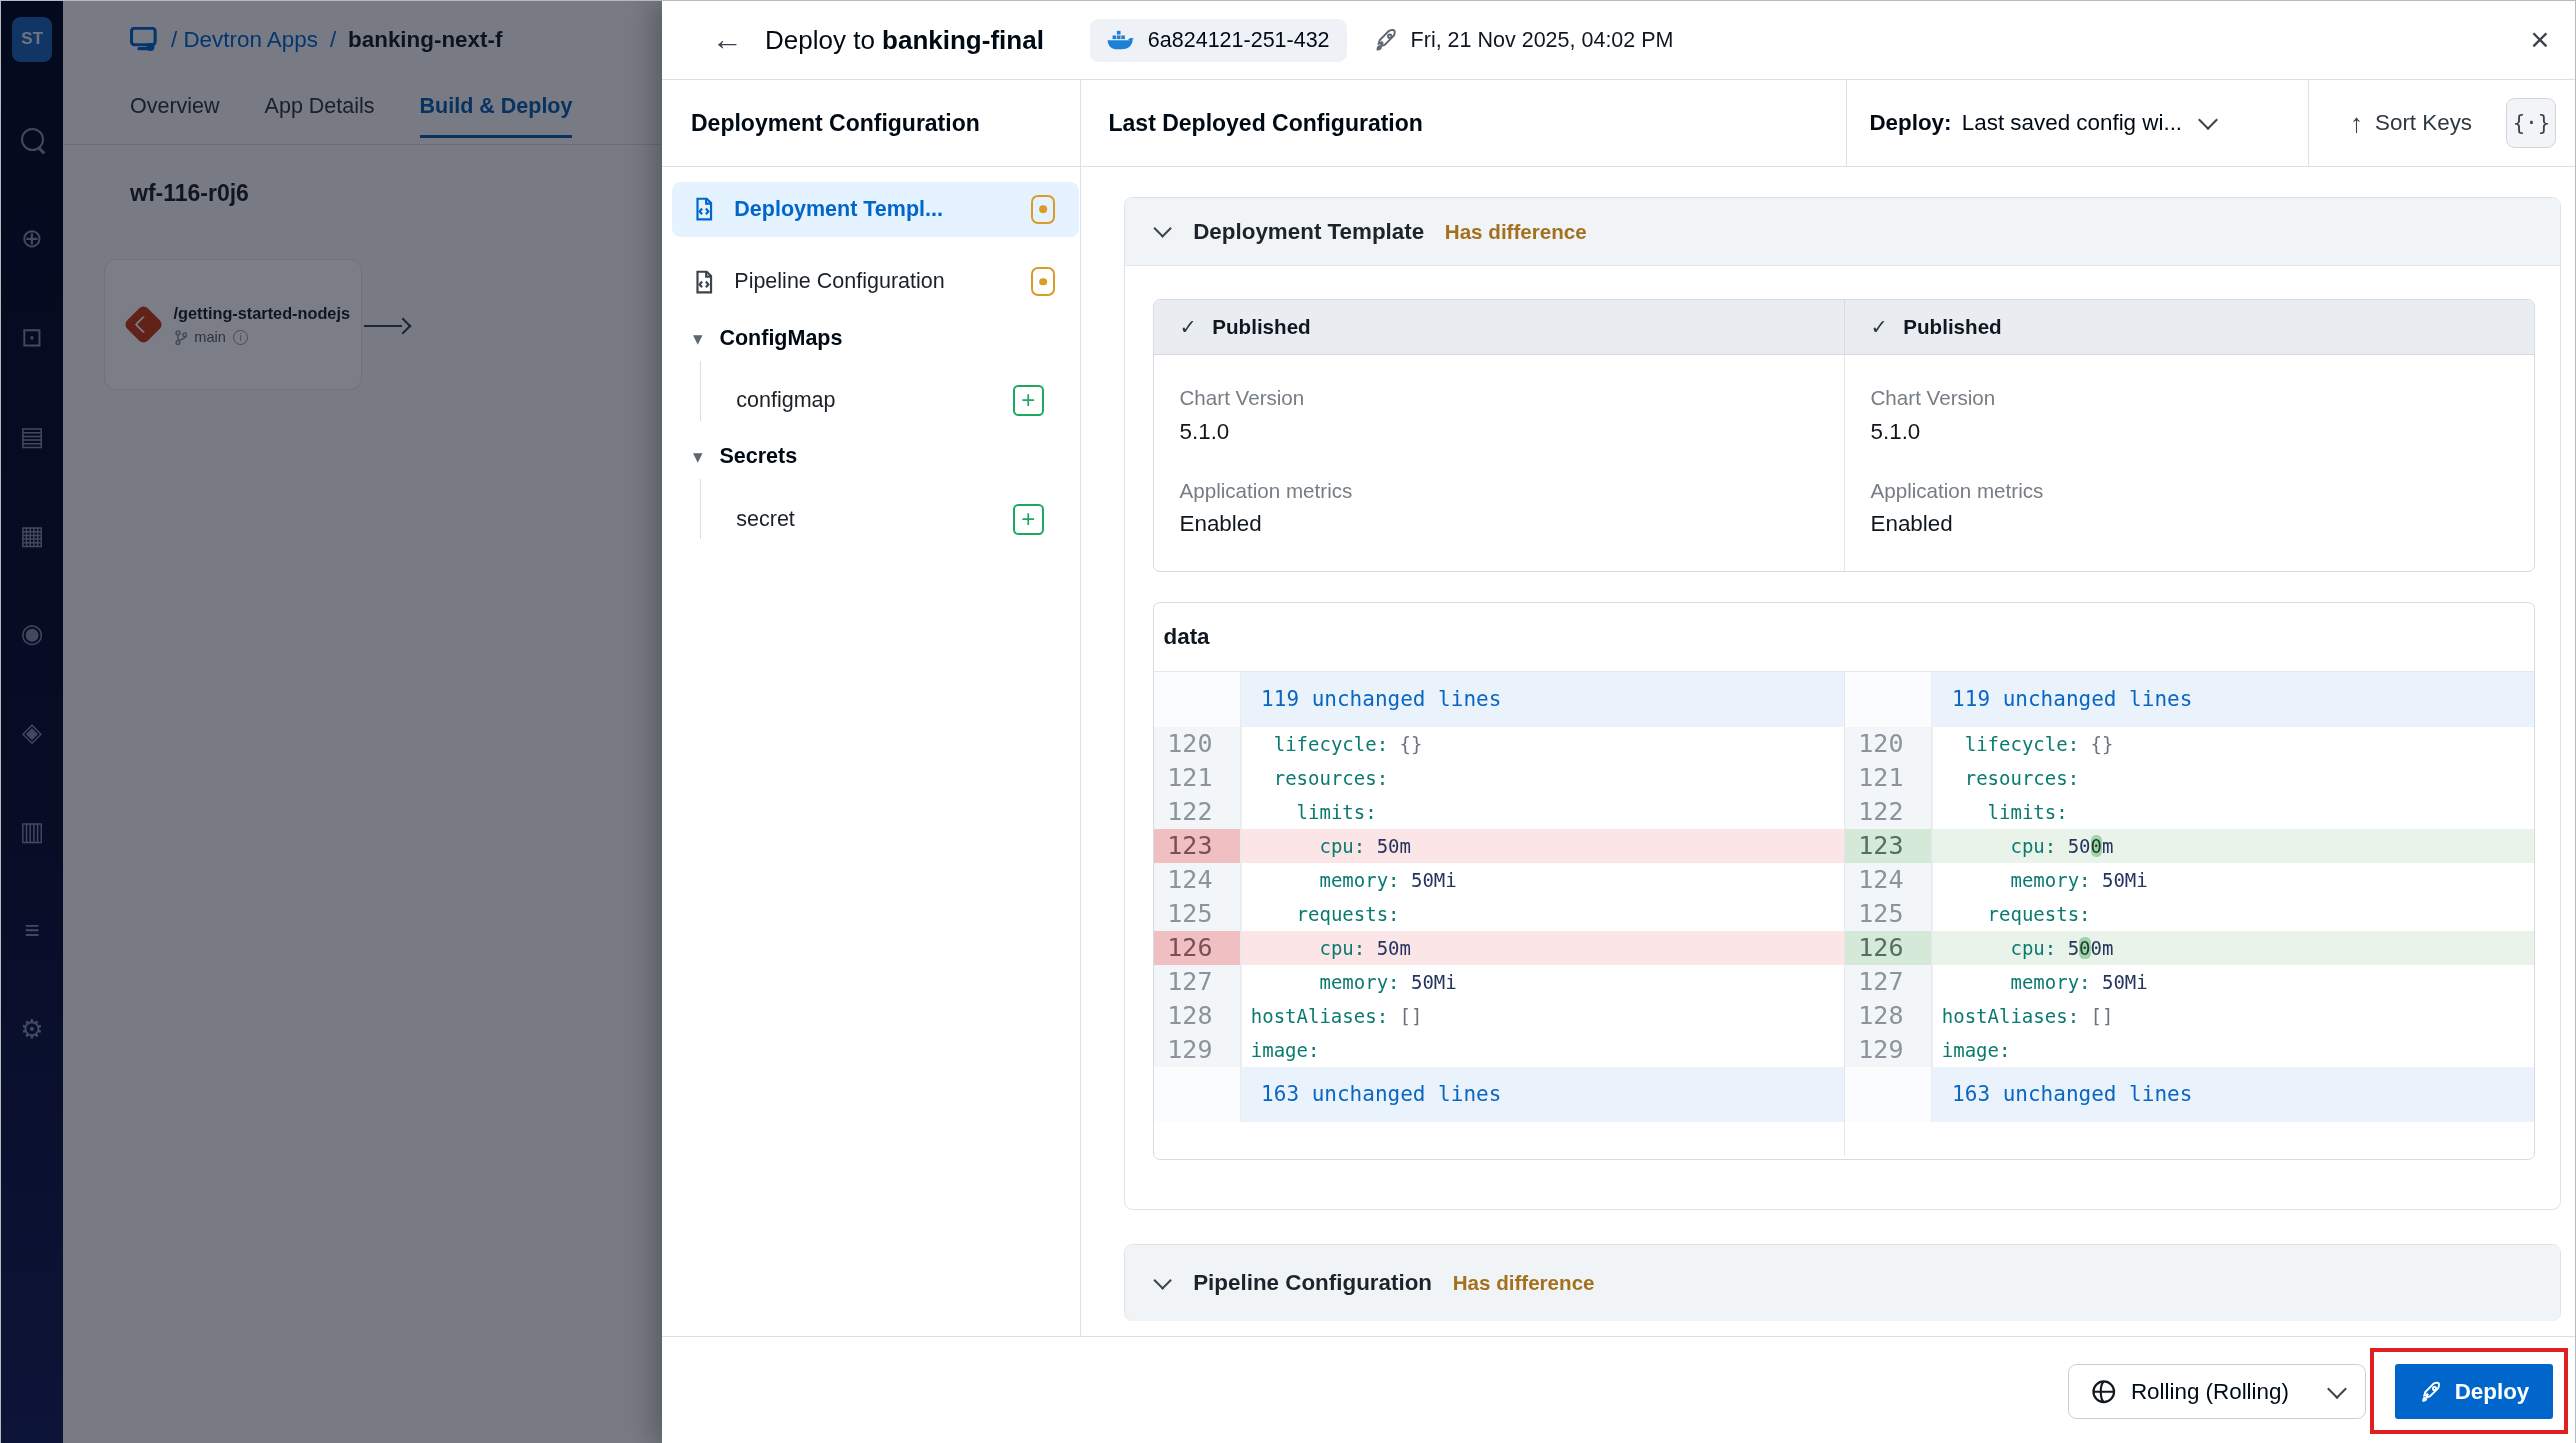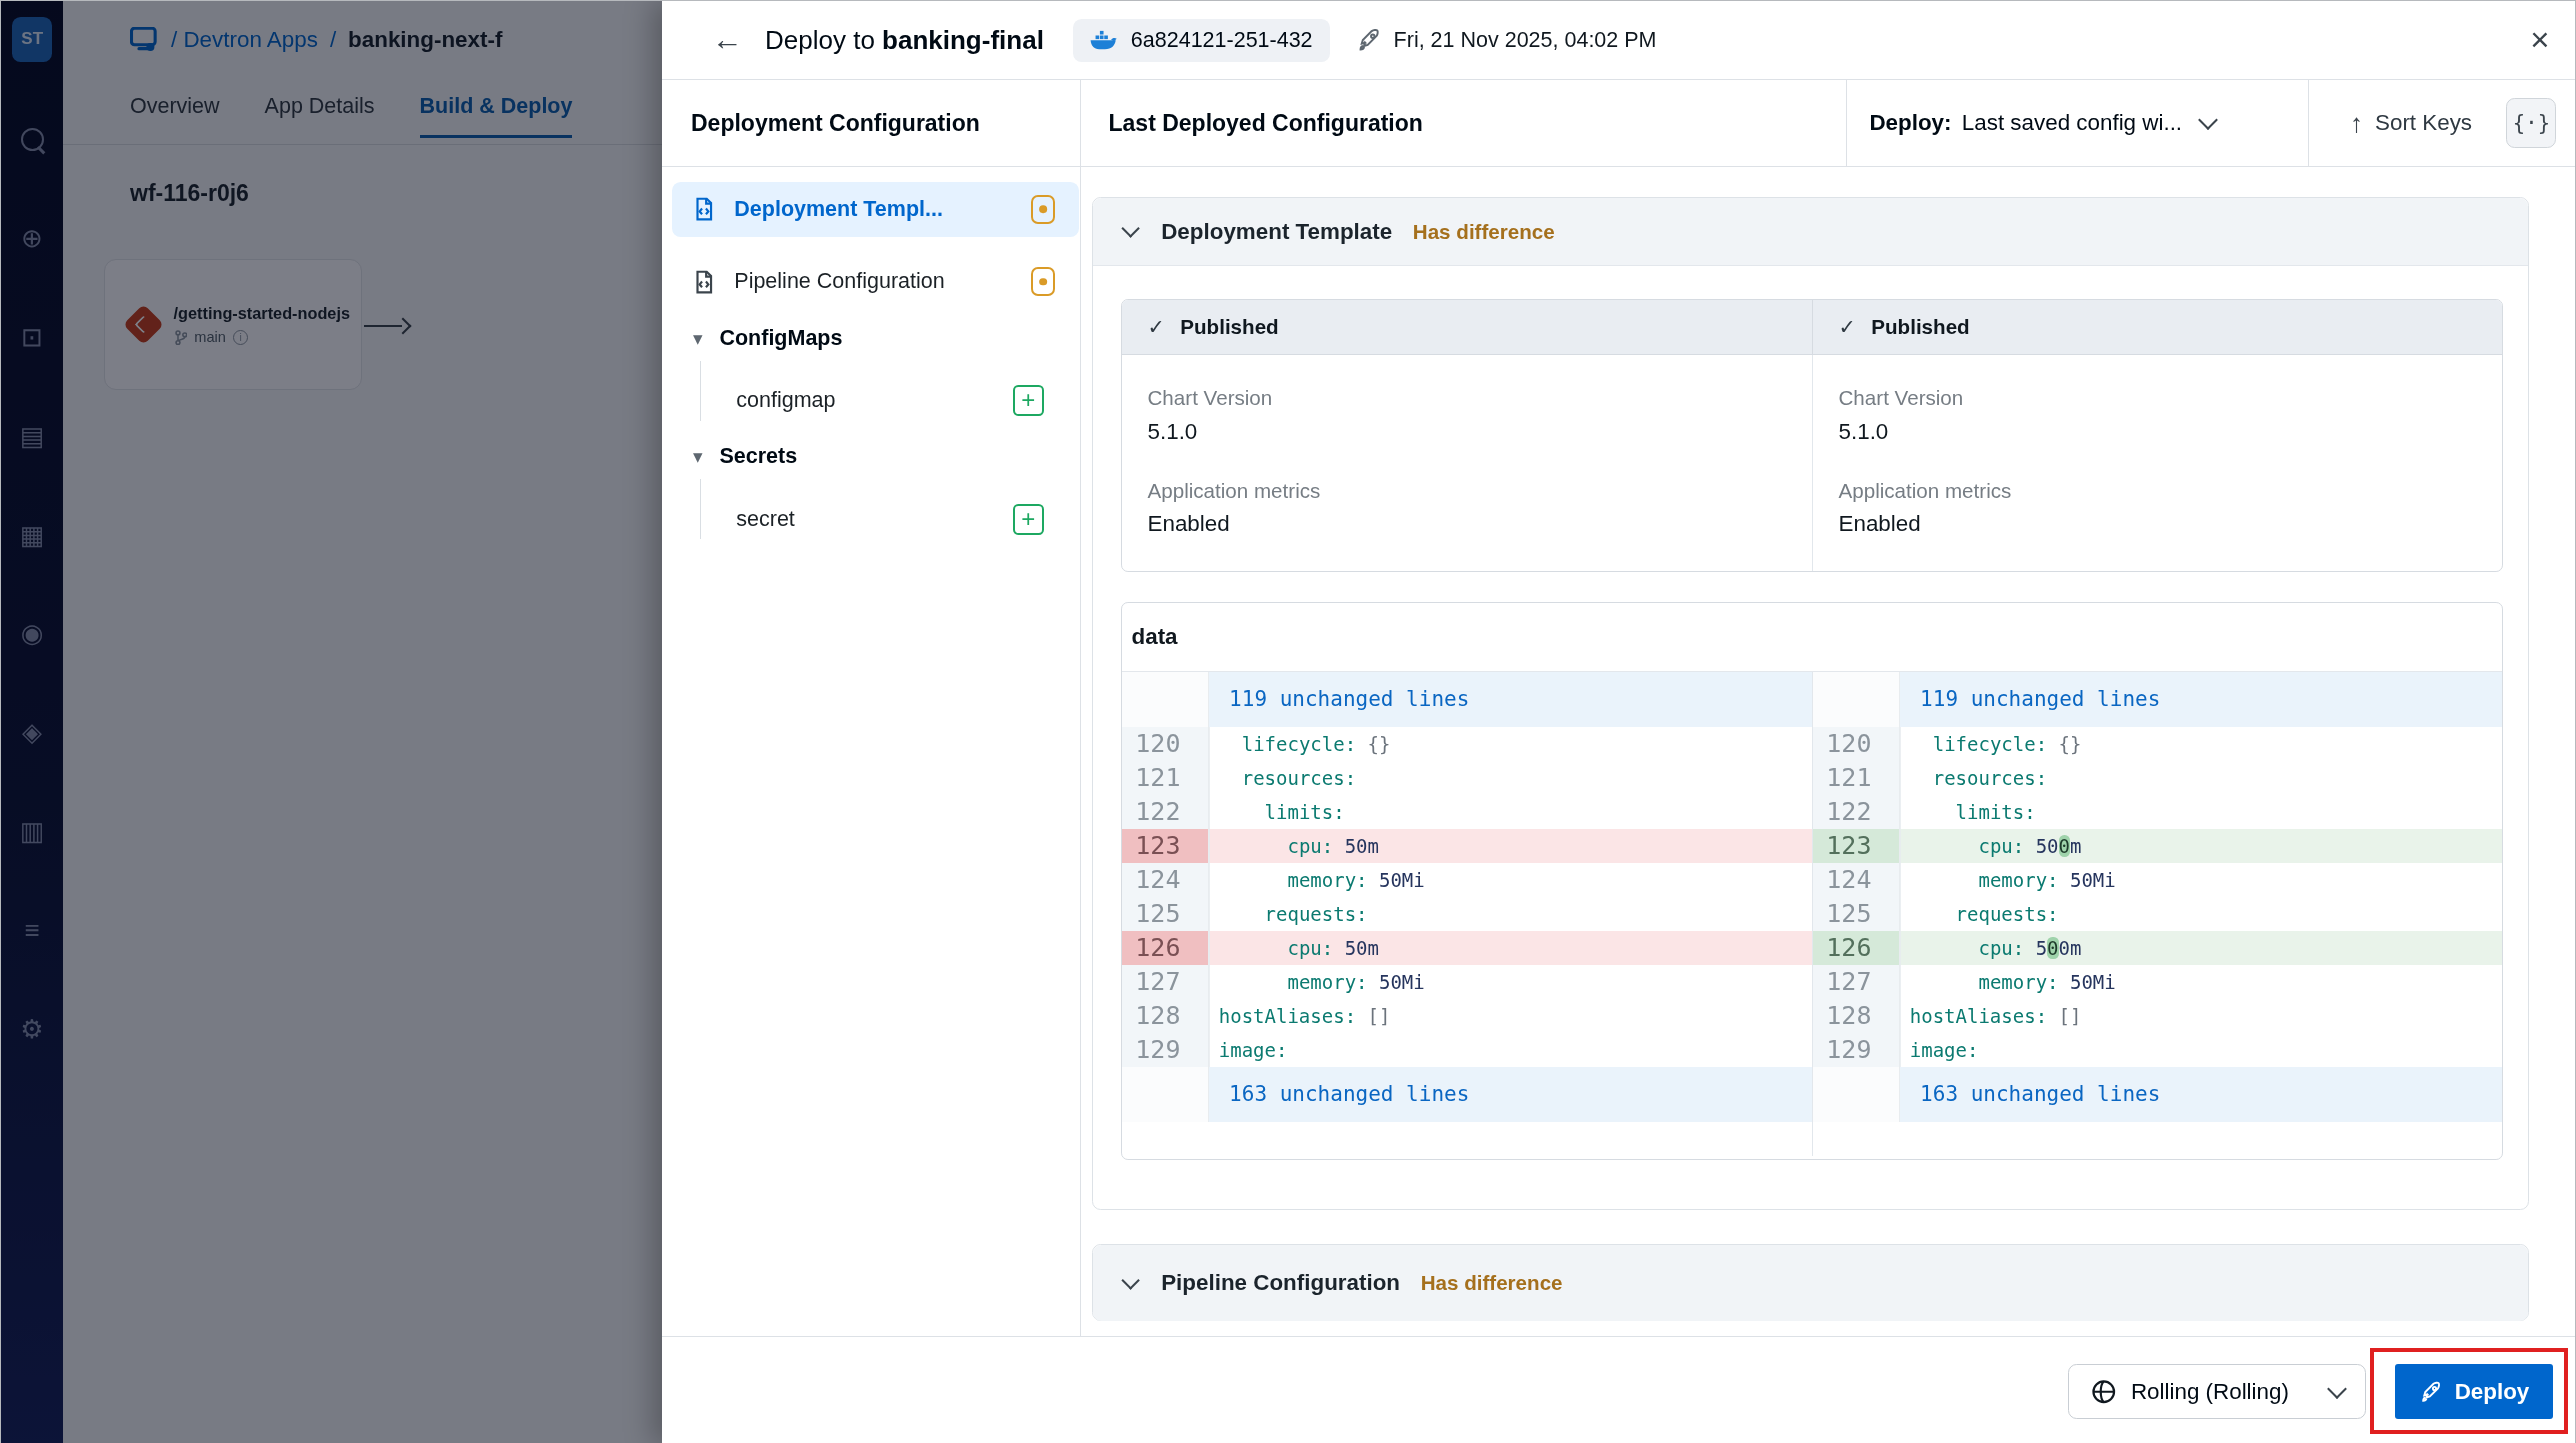--- a/index.html
+++ b/index.html
@@ -47,21 +47,21 @@
   .dim{position:absolute;left:0;top:0;width:661px;height:1444px;background:rgba(5,10,25,.52);z-index:5;}
 
   
   .drawer{position:absolute;left:661px;top:0;width:1915px;height:1444px;background:#fff;z-index:10;
           box-shadow:-10.3px 0 26px rgba(0,0,0,.25);}
   .dw-header{position:absolute;left:0;top:0;right:0;height:79px;border-bottom:0.9px solid #dde1e6;
           display:flex;align-items:center;box-sizing:border-box;}
   .back-btn{width:34px;margin-left:50px;font-size:31px;color:#3b444c;flex:none;cursor:pointer;}
   .dw-title{font-size:26px;color:#000a14;margin-left:19px;white-space:nowrap;}
   .dw-title b{font-weight:bold;}
-  .tag-chip{margin-left:29px;height:43px;background:#eef1f5;border-radius:8.6px;display:flex;
+  .tag-chip{margin-left:46px;height:43px;background:#eef1f5;border-radius:8.6px;display:flex;
           align-items:center;gap:12px;padding:0 17px;font-size:21.5px;color:#000a14;}
   .rocket{color:#5e6770;margin-left:26px;flex:none;}
   .dw-date{font-size:21.5px;color:#10181f;margin-left:12px;white-space:nowrap;}
   .close-x{position:absolute;right:27.5px;top:22.4px;font-size:33px;color:#3b444c;cursor:pointer;line-height:1;}
 
   .dw-subheader{position:absolute;left:0;top:79px;right:0;height:87px;border-bottom:0.9px solid #dde1e6;
           box-sizing:border-box;display:flex;align-items:stretch;}
   .sh-cell{display:flex;align-items:center;box-sizing:border-box;}
   .sh-left{width:419px;border-right:0.9px solid #dde1e6;padding-left:29px;font-size:23px;font-weight:600;color:#000a14;}
   .sh-mid{flex:1;padding-left:27.5px;font-size:23px;font-weight:600;color:#000a14;}
@@ -94,21 +94,21 @@
   .nav-group .caret{margin-left:20.6px;font-size:19px;color:#5e6770;}
   .nav-group .glab{margin-left:17px;font-size:21.5px;font-weight:bold;color:#000a14;}
   .nav-child{position:absolute;left:10.3px;right:10.3px;height:48px;display:flex;align-items:center;cursor:pointer;}
   .nav-child .clab{margin-left:64px;font-size:21.5px;color:#1b2126;flex:1;}
   .plus-box{width:31px;height:31px;border:2.2px solid #1da861;border-radius:5.2px;color:#1da861;
           font-size:24px;display:flex;align-items:center;justify-content:center;margin-right:26px;
           flex:none;box-sizing:border-box;cursor:pointer;line-height:1;}
   .guide{position:absolute;left:38px;width:0.9px;background:#d9dee3;}
 
   
-  .section{position:absolute;left:430px;width:1437px;border:0.9px solid #dde2e7;border-radius:8.6px;
+  .section{position:absolute;left:462px;width:1437px;border:0.9px solid #dde2e7;border-radius:8.6px;
           box-sizing:border-box;background:#fff;}
   .sec-strip{height:67px;background:#f1f4f7;border-bottom:0.9px solid #e3e7ec;border-radius:8.6px 8.6px 0 0;
           display:flex;align-items:center;cursor:pointer;}
   .sec-strip.only{border-bottom:none;border-radius:8.6px;height:76px;}
   .strip-chev{width:11.2px;height:11.2px;border-right:2.6px solid #3b444c;border-bottom:2.6px solid #3b444c;
           transform:rotate(45deg);margin-left:31px;margin-top:-5.2px;flex:none;}
   .strip-title{margin-left:24px;font-size:22.4px;font-weight:600;color:#1b242c;}
   .strip-status{margin-left:20.6px;font-size:20.6px;font-weight:600;color:#a5701d;}
 
   .pub-box{position:absolute;left:27.5px;width:1382px;border:0.9px solid #d6dbe1;border-radius:6.9px;

